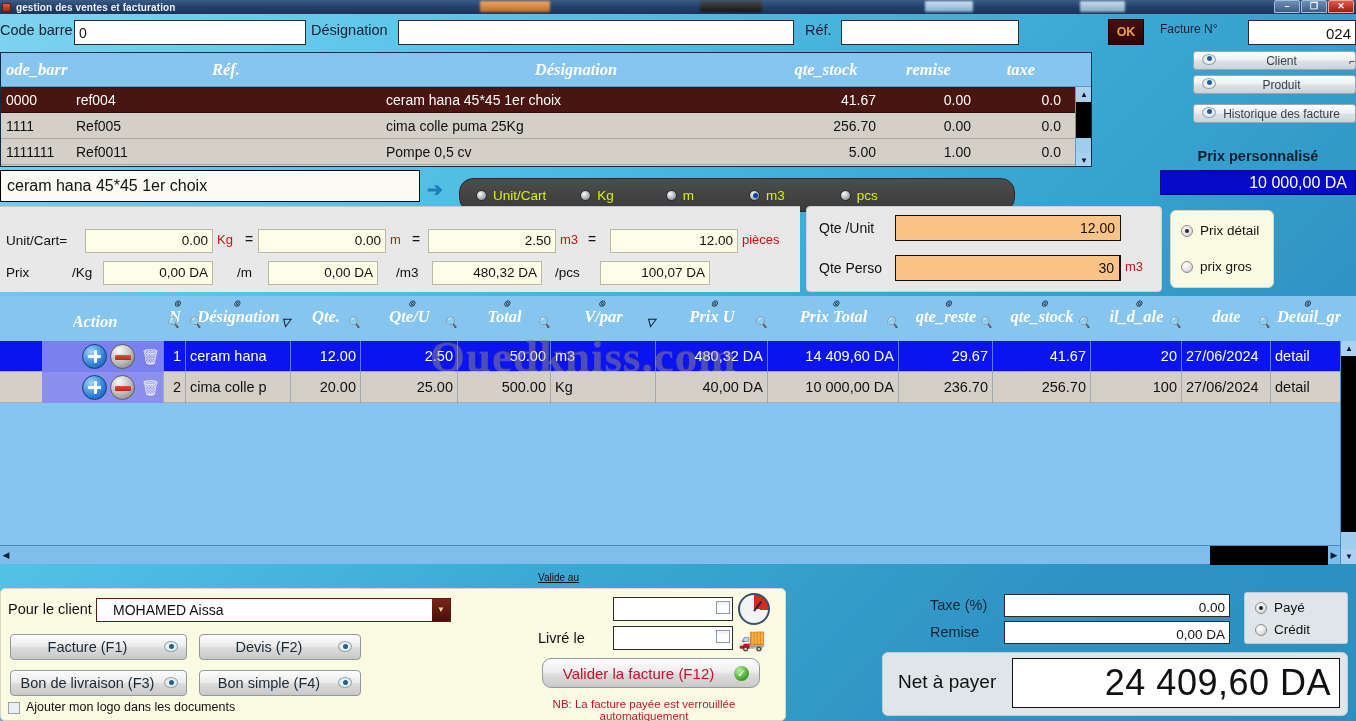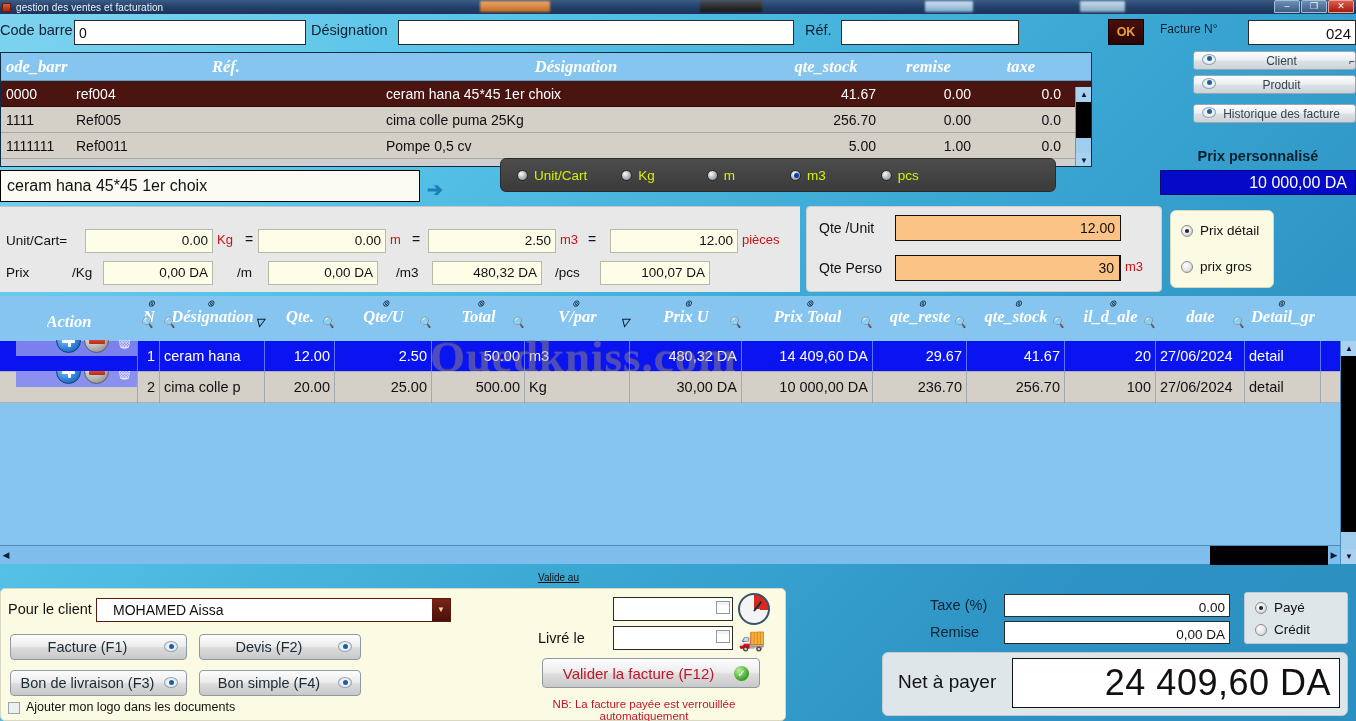--- a/index.html
+++ b/index.html
@@ -14,20 +14,21 @@
     width: 1356px; height: 721px;
     background: linear-gradient(135deg, #7fd4f0 0%, #57c3e8 25%, #3ba8d4 55%, #2e93c4 80%, #2b8fc0 100%);
   }
   
   .titlebar {
     position: absolute; left: 0; top: 0; width: 1356px; height: 14px;
     background: linear-gradient(180deg, #3b5c86 0%, #23406a 50%, #1d3258 100%);
     display: flex; align-items: center;
     font-size: 10px; color: #eaf2fb;
     overflow: hidden;
+    font-weight: bold;
   }
   .tb-ico {
     width: 9px; height: 9px; margin: 0 5px 0 2px;
     background: linear-gradient(180deg,#e05a3a,#a02b16);
     border: 1px solid #6a1d0c; flex: none;
   }
   .tb-title { white-space: nowrap; letter-spacing: .1px; }
   .tb-blurs { position: absolute; left: 470px; top: 0; height: 14px; width: 700px; }
   .blur { position: absolute; top: 1px; height: 11px; border-radius: 1px; filter: blur(1.2px); }
   .b1 { left: 10px; width: 70px; background: linear-gradient(180deg,#f0a868,#c06b22); }
@@ -90,21 +91,21 @@
     display: flex; align-items: center; justify-content: flex-end;
     padding-right: 8px; border: 1px solid #020670;
   }
   
   #product-grid {
     position: absolute; left: 0; top: 52px; width: 1092px; height: 115px;
     border: 1px solid #0d2c44; background: #cfcfcf;
     overflow: hidden;
   }
   .pg-head {
-    height: 28px; background: #86c5f0;
+    height: 34px; background: #86c5f0;
     display: flex; align-items: center;
     color: #fff; font-style: italic; font-weight: bold;
     font-family: "Liberation Serif", serif; font-size: 16.5px;
     border-bottom: 1px solid #5a9bc8;
   }
   .pg-row {
     height: 26px; display: flex; align-items: center;
     font-size: 14px; color: #101010;
     border-bottom: 1px solid #a8a8a8;
     background: #d4d0c8;
@@ -137,24 +138,24 @@
   #sel-designation {
     position: absolute; left: 0; top: 170px; width: 420px; height: 32px;
     background: #fbfbf4; border: 1px solid #000;
     font-size: 16px; color: #111; padding: 0 6px; line-height: 30px;
   }
   #arrow-right {
     position: absolute; left: 427px; top: 178px;
     font-size: 19px; color: #1e7fb8; font-weight: bold;
   }
   #unit-selector {
-    position: absolute; left: 459px; top: 158px; width: 556px; height: 34px;
+    position: absolute; left: 459px; top: 178px; width: 556px; height: 34px;
     background: linear-gradient(180deg,#4d4d4d,#3a3a3a);
-    border-radius: 6px; border: 1px solid #2b2b2b;
-    display: flex; align-items: center; margin-left: 41px;
+    border-radius: 14px; border: 1px solid #2b2b2b;
+    display: flex; align-items: center;
   }
   .unit-opt {
     display: flex; align-items: center; color: #d8f000;
     font-size: 13.5px; cursor: pointer; white-space: nowrap;
   }
   .radio-dark {
     width: 11px; height: 11px; border-radius: 50%;
     background: radial-gradient(circle at 35% 32%, #fafafa, #9aa0a6 70%, #6d7277);
     border: 1px solid #2a2a2a; margin-right: 6px; flex: none;
     position: relative;
@@ -223,21 +224,21 @@
   .funnel { position: absolute; right: 1px; bottom: 12px; font-size: 11px; color: #0a1a2a; }
   .ig-row {
     height: 31px; display: flex; align-items: center;
     font-size: 14.5px; color: #111; background: #d4d0c8;
     border-bottom: 1px solid #b0b0b0;
   }
   .ig-row.sel { background: #0a14f0; color: #fff; }
   .rc { padding: 0 4px; overflow: hidden; white-space: nowrap; border-right: 1px solid rgba(120,140,160,.55); height: 31px; line-height: 31px; }
   .ig-row.sel .rc { border-right: 1px solid rgba(130,160,255,.7); }
   
-  .c-action { width: 138px; padding: 16px; display: flex; align-items: flex-end; }
+  .c-action { width: 138px; padding: 16px; display: flex; align-items: center; margin-left: 26px; }
   .c-n      { width: 22px; text-align: right; }
   .c-des    { width: 105px; }
   .c-qte    { width: 70px; text-align: right; }
   .c-qteu   { width: 97px; text-align: right; }
   .c-total  { width: 93px; text-align: right; }
   .c-vpar   { width: 105px; }
   .c-prixu  { width: 112px; text-align: right; }
   .c-prixt  { width: 131px; text-align: right; }
   .c-reste  { width: 94px; text-align: right; }
   .c-stock  { width: 98px; text-align: right; }
@@ -343,21 +344,21 @@
     content: ""; position: absolute; left: 13px; top: 4px; width: 2px; height: 12px;
     background: #1b2a3a; transform-origin: bottom center; transform: rotate(38deg);
   }
   #delivery-icon {
     position: absolute; left: 738px; top: 625px; width: 36px; height: 30px;
     font-size: 22px; line-height: 30px; color: #8a6a12;
   }
   #btn-valider {
     position: absolute; left: 542px; top: 658px; width: 218px; height: 30px;
     background: linear-gradient(180deg,#fdfdfd 0%,#ededed 47%,#dedede 53%,#c9c9c9 100%);
-    border: 1px solid #8f9aa3; border-radius: 4px;
+    border: 1px solid #8f9aa3; border-radius: 9px;
     display: flex; align-items: center; cursor: pointer;
   }
   #btn-valider .vt { flex: 1; text-align: center; font-size: 15px; color: #c0152a; }
   #btn-valider .ok {
     width: 15px; height: 15px; border-radius: 50%; margin-right: 10px; flex: none;
     background: radial-gradient(circle at 35% 30%, #b9f0a0, #3fa52a 65%, #1f7a13);
     color: #fff; font-size: 10px; line-height: 15px; text-align: center;
   }
   #nb-note {
     position: absolute; left: 508px; top: 698px; width: 272px;
@@ -661,21 +662,21 @@
           <div class="aicon ic-minus"></div>
           <div class="aicon ic-trash">🗑</div>
         </div>
       </div>
       <div class="rc c-n">2</div>
       <div class="rc c-des">cima colle p</div>
       <div class="rc c-qte">20.00</div>
       <div class="rc c-qteu">25.00</div>
       <div class="rc c-total">500.00</div>
       <div class="rc c-vpar">Kg</div>
-      <div class="rc c-prixu">30,00 DA</div>
+      <div class="rc c-prixu">40,00 DA</div>
       <div class="rc c-prixt">10 000,00 DA</div>
       <div class="rc c-reste">236.70</div>
       <div class="rc c-stock">256.70</div>
       <div class="rc c-seuil">100</div>
       <div class="rc c-date">27/06/2024</div>
       <div class="rc c-detail">detail</div>
     </div>
 
     <div id="ig-vsb">
       <div class="sb-arrow">▲</div>

